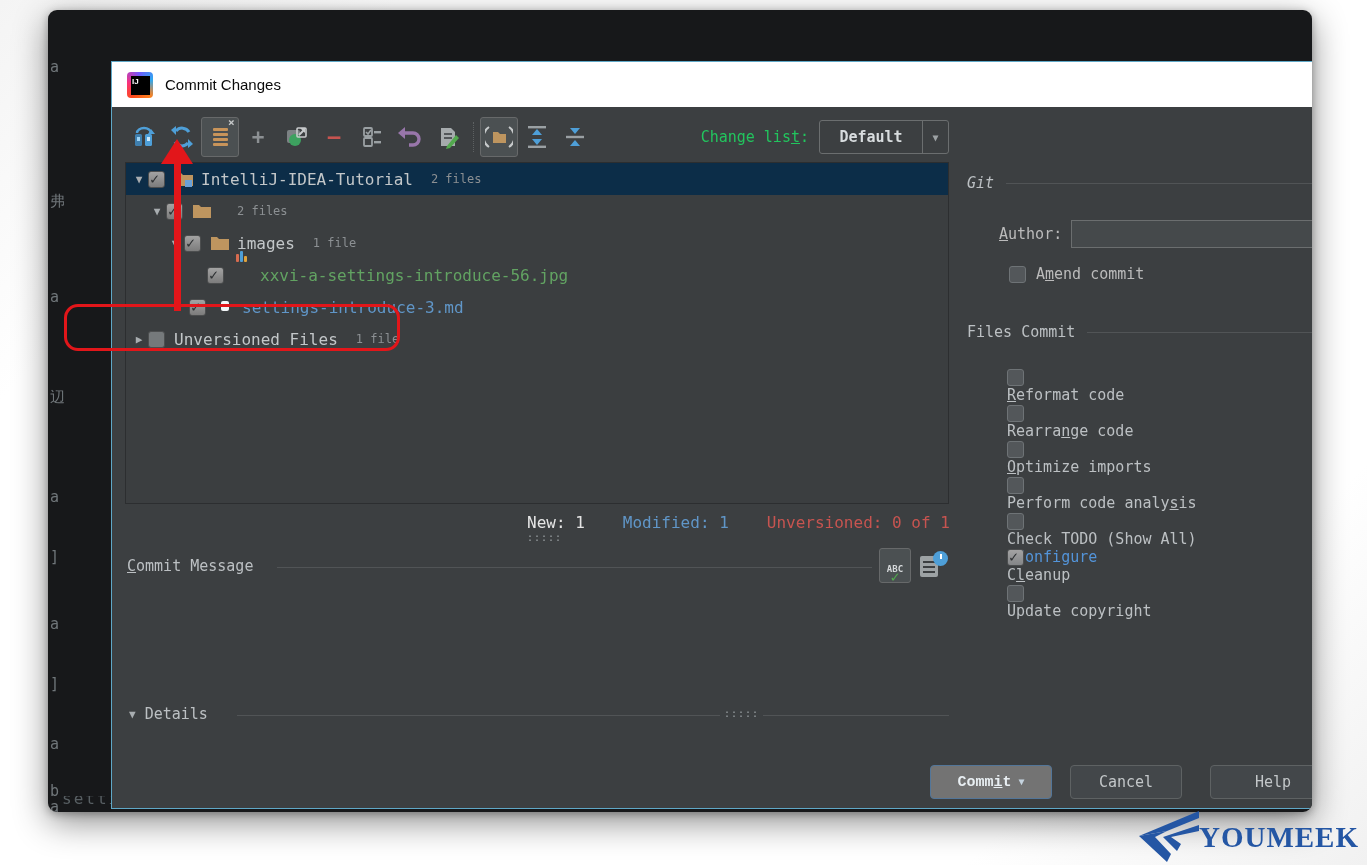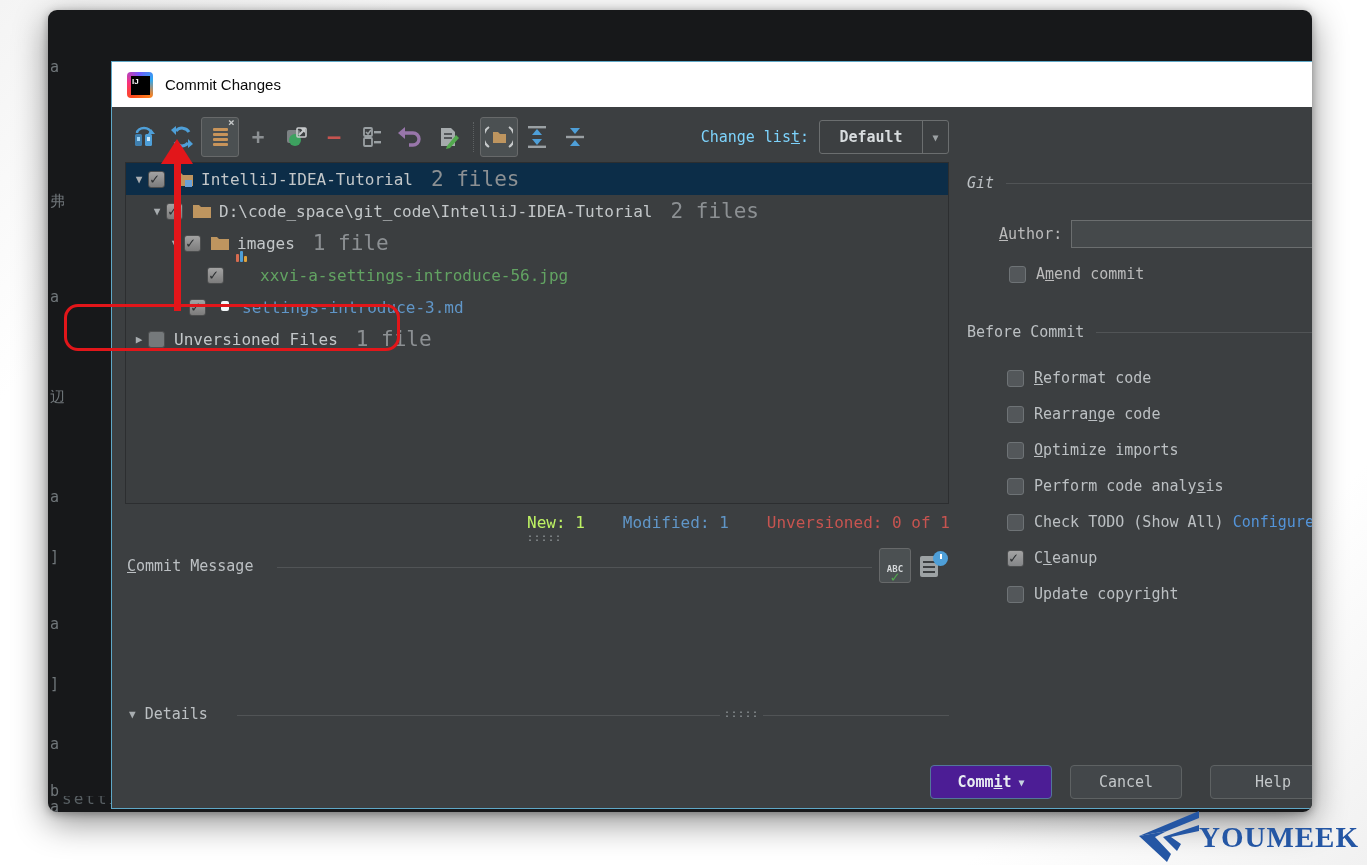--- a/index.html
+++ b/index.html
@@ -24,36 +24,36 @@
   
   .toolbar { position:absolute; left:13px; top:52px; width:824px; height:46px; display:flex; align-items:center; }
   .tb-icon { width:38px; height:40px; display:flex; align-items:center; justify-content:center; border:1px solid transparent; border-radius:3px; position:relative; }
   .tb-icon.hl { background:#4b5052; border-color:#67696a; }
   .tb-sep { width:1px; height:30px; margin:0 6px; border-left:1px dotted #5d6162; }
   .glyph { font-size:21px; font-weight:bold; line-height:1; }
   .bars i { display:block; width:15px; height:3px; background:#c8945a; margin:2px 0; border-radius:1px; }
   .bars { position:relative; }
   .bars::after { content:"×"; position:absolute; right:-7px; top:-10px; color:#c7cacb; font-size:11px; font-weight:bold; }
   .cl-spacer { flex:1; }
-  .cl-label { color:#7dd3fc; margin-right:10px; white-space:nowrap; }
+  .cl-label { color:#22c55e; margin-right:10px; white-space:nowrap; }
   .combo { width:130px; height:34px; border:1px solid #6b6e6f; border-radius:3px; display:flex; align-items:center; background:#3c3f41; }
   .combo-value { flex:1; text-align:center; color:#d8dcde; font-weight:bold; }
   .combo-arrow { width:26px; height:100%; border-left:1px solid #6b6e6f; display:flex; align-items:center; justify-content:center; color:#9da2a4; font-size:10px; }
   .mn { text-decoration:underline; }
 
   
   .tree-panel { position:absolute; left:13px; top:100px; width:824px; height:342px; background:#3b3e40; border:1px solid #2c2e30; overflow:hidden; }
   .trow { height:32px; display:flex; align-items:center; white-space:nowrap; font-size:16px; color:#c3c7c9; }
   .trow.selected { background:#0c2d48; }
   .tarrow { width:18px; text-align:center; color:#a8adb0; font-size:11px; flex:none; }
   .tcheck { width:17px; height:17px; flex:none; border-radius:3px; background:linear-gradient(#a3a3a3,#7c7c7c); border:1px solid #4c4e4f; margin-right:9px; position:relative; }
   .tcheck.on::after { content:"✓"; position:absolute; left:1px; top:-2px; color:#2e3133; font-size:15px; font-weight:bold; }
   .tcheck.off { background:#75797b; }
   .ticon { width:20px; height:20px; flex:none; margin-right:7px; position:relative; }
-  .badge { color:#8c9093; margin-left:18px; font-size:21px; }
+  .badge { color:#8c9093; margin-left:18px; font-size:12px; }
   .fname.green { color:#62a362; }
   .fname.blue { color:#6096c8; }
   .folder-svg { position:absolute; inset:0; }
   .imgdoc { width:16px; height:19px; background:#9da2a4; border-radius:2px; margin:0 auto; position:relative; }
   .imgdoc i { position:absolute; width:3px; border-radius:1px; bottom:3px; }
   .imgdoc i:nth-child(1){ left:3px; height:8px; background:#d76b4f; }
   .imgdoc i:nth-child(2){ left:7px; height:11px; background:#4e9fd8; }
   .imgdoc i:nth-child(3){ left:11px; height:6px; background:#e0a33e; }
   .mdball { width:19px; height:19px; border-radius:50%; background:radial-gradient(circle at 35% 30%,#6fd0ff,#1f7fd0); position:relative; margin:0 auto; }
   .mdball::after { content:""; position:absolute; left:6px; top:4px; width:8px; height:10px; background:#f2f6f8; border-radius:2px; }
@@ -89,26 +89,26 @@
   .sec-head { display:flex; align-items:center; color:#bcc0c3; }
   .sec-head .rule { flex:1; border-top:1px solid #515456; margin-left:12px; }
   .git-head { position:absolute; left:0; top:67px; width:100%;font-style:italic; }
   .author-row { position:absolute; left:32px; top:113px; display:flex; align-items:center; }
   .author-field { width:260px; height:28px; margin-left:9px; background:#45494b; border:1px solid #6b6e6f; }
   .amend-row { position:absolute; left:42px; top:158px; display:flex; align-items:center; }
   .bc-head { position:absolute; left:0; top:216px; width:100%; }
   .cb { width:17px; height:17px; border-radius:3px; background:#53575a; border:1px solid #6e7376; margin-right:10px; flex:none; position:relative; }
   .cb.on { background:linear-gradient(#a3a3a3,#848688); border-color:#4c4e4f; }
   .cb.on::after { content:"✓"; position:absolute; left:1px; top:-2px; color:#2e3133; font-size:15px; font-weight:bold; }
-  .bc-item { position:absolute; left:40px; display:flex; align-items:center; white-space:nowrap; color:#bcc0c3; }
+  .bc-item { position:absolute; left:40px; display:flex; white-space:nowrap; color:#bcc0c3;flex-direction:column; }
   .cfg-link { color:#5394d9; margin-left:9px; }
 
   
   .btn { position:absolute; top:703px; height:34px; border-radius:4px; display:flex; align-items:center; justify-content:center; font-size:15px; }
-  .btn-commit { left:818px; width:122px; background:#4c1d95; border:1px solid #537699; color:#e8eef2; font-weight:bold; }
+  .btn-commit { left:818px; width:122px; background:#737373; border:1px solid #537699; color:#e8eef2; font-weight:bold;font-family:Liberation Mono, monospace; }
   .btn-commit .dd { font-size:10px; margin-left:7px; color:#c5d3df; }
   .btn-grey { background:#43474a; border:1px solid #5e6263; color:#c3c7c9; }
   .btn-cancel { left:958px; width:112px; }
   .btn-help { left:1098px; width:126px; }
 
   
   .anno-box { position:absolute; left:64px; top:304px; width:336px; height:47px; border:3px solid #e2161a; border-radius:14px; }
   .anno-shaft { position:absolute; left:174px; top:161px; width:7px; height:150px; background:#e2161a; }
   .anno-head { position:absolute; left:161px; top:139px; width:0; height:0; border-left:16px solid transparent; border-right:16px solid transparent; border-bottom:25px solid #e2161a; }
 
@@ -257,21 +257,20 @@
           <span class="badge">2 files</span>
         </div>
         <div class="trow" style="padding-left:22px">
           <span class="tarrow">▼</span>
           <span class="tcheck on"></span>
           <span class="ticon">
             <svg class="folder-svg" width="20" height="20" viewBox="0 0 20 20">
                 <path d="M1 4 h6 l2 2 h10 v11 h-18 z" fill="#be955f"></path>
               </svg>
           </span>
-          <span class="fname">D:\code_space\git_code\IntelliJ-IDEA-Tutorial</span>
           <span class="badge">2 files</span>
         </div>
         <div class="trow" style="padding-left:40px">
           <span class="tarrow">▼</span>
           <span class="tcheck on"></span>
           <span class="ticon">
             <svg class="folder-svg" width="20" height="20" viewBox="0 0 20 20">
                 <path d="M1 4 h6 l2 2 h10 v11 h-18 z" fill="#be955f"></path>
               </svg>
           </span>
@@ -290,21 +289,21 @@
         </div>
         <div class="trow" style="padding-left:4px">
           <span class="tarrow">▶</span>
           <span class="tcheck off"></span>
           <span class="fname">Unversioned Files</span>
           <span class="badge">1 file</span>
         </div>
       </div>
 
       <div class="status-row">
-        <span style="color:#bef264"><span>New:</span> <span>1</span></span>
+        <span style="color:#e5e5e5"><span>New:</span> <span>1</span></span>
         <span style="color:#6096c8"><span>Modified:</span> <span>1</span></span>
         <span style="color:#c75450"><span>Unversioned:</span> <span>0 of 1</span></span>
       </div>
       <div class="grip grip1">:::::</div>
 
       <div class="msg-label"><span class="mn">C</span><span>ommit Message</span></div>
       <div class="msg-line"></div>
       <div class="abc-btn">
         <b>ABC</b>
           <s>✓</s>
@@ -332,21 +331,21 @@
         </div>
         <div class="author-row">
           <span><span class="mn">A</span><span>uthor:</span></span>
           <div class="author-field"></div>
         </div>
         <div class="amend-row">
           <span class="cb"></span>
           <span><span>A</span><span class="mn">m</span><span>end commit</span></span>
         </div>
         <div class="sec-head bc-head">
-          <span>Before Commit</span>
+          <span>Files Commit</span>
             <span class="rule"></span>
         </div>
         <div class="bc-item" style="top:262px">
           <span class="cb"></span>
           <span><span class="mn">R</span><span>eformat code</span></span>
         </div>
         <div class="bc-item" style="top:298px">
           <span class="cb"></span>
           <span><span>Rearra</span><span class="mn">n</span><span>ge code</span></span>
         </div>

